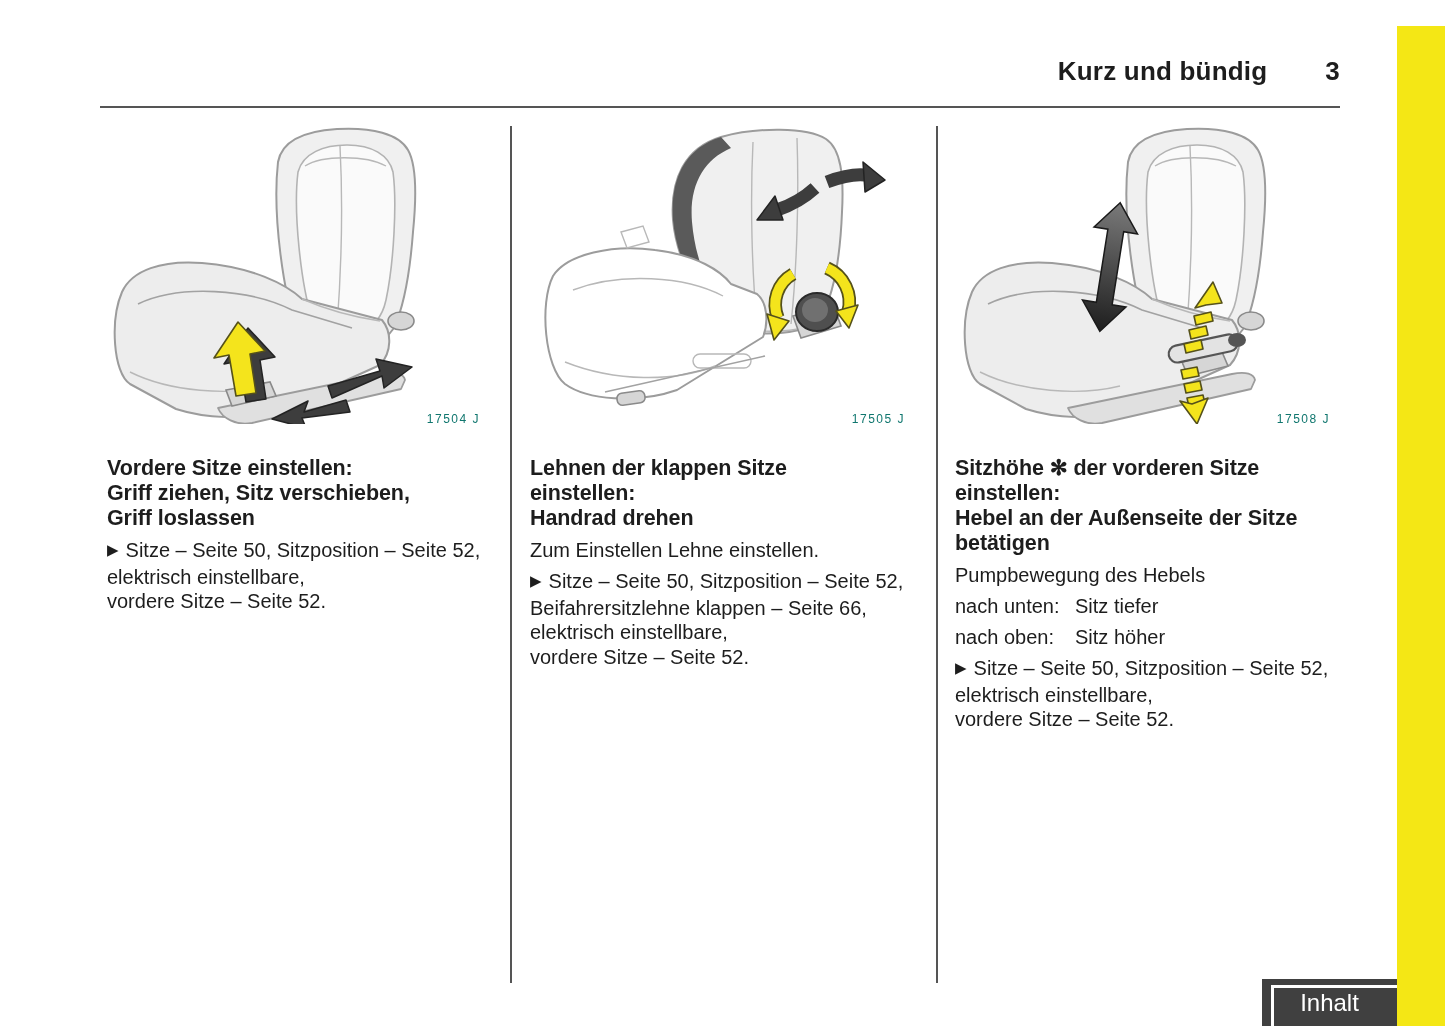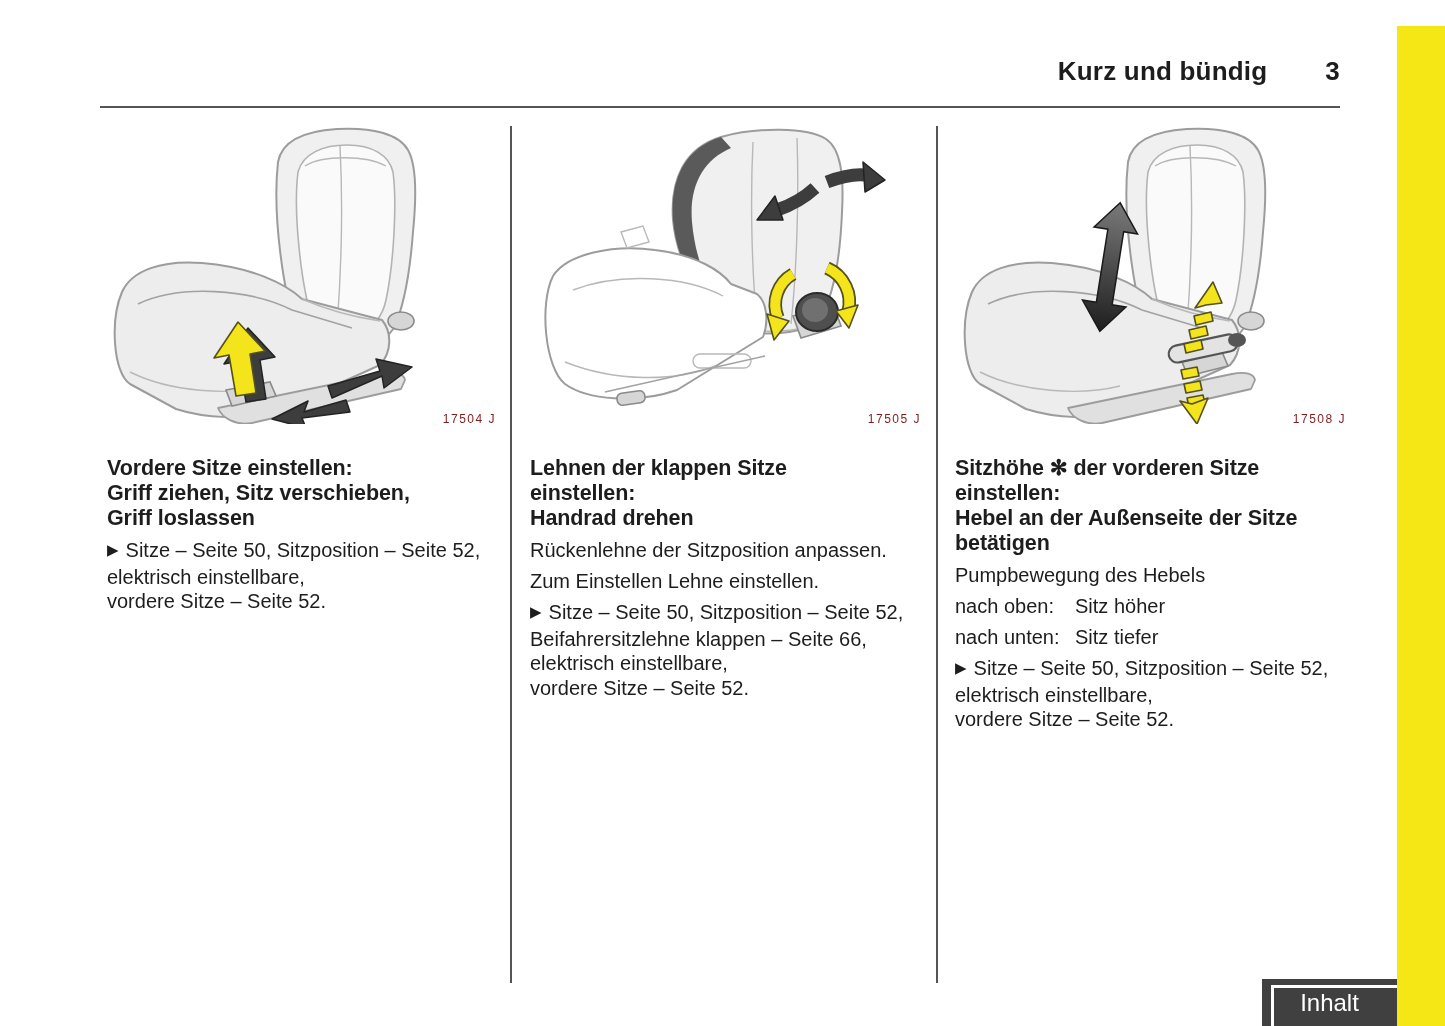--- a/index.html
+++ b/index.html
@@ -19,21 +19,21 @@
   .v-divider{position:absolute;top:100px;height:857px;width:2px;background:#555555;}
   .v-divider.d1{left:510px;}
   .v-divider.d2{left:936px;}
 
   
   .figure{position:absolute;top:98px;width:400px;height:300px;}
   .figure.f1{left:100px;}
   .figure.f2{left:525px;}
   .figure.f3{left:950px;}
   .figure svg{width:100%;height:100%;display:block;}
-  .fig-caption{position:absolute;right:4px;bottom:-2px;font-size:12px;color:#7f1d1d;
+  .fig-caption{position:absolute;right:20px;bottom:-2px;font-size:12px;color:#0f766e;
                letter-spacing:1.5px;}
 
   
   .col{position:absolute;top:430px;font-size:20px;line-height:24.5px;}
   .col.c1{left:107px;width:392px;}
   .col.c2{left:530px;width:396px;}
   .col.c3{left:955px;width:392px;}
   .col h2{font-size:21.5px;line-height:25px;margin:0 0 7px 0;font-weight:bold;letter-spacing:-0.1px;}
   .col p{margin:0 0 6.5px 0;}
   .bullet{font-size:15px;margin-right:7px;position:relative;top:-2px;}
@@ -213,43 +213,42 @@
       <span>vordere Sitze  – Seite 52.</span>
     </p>
   </div>
 
   <div class="col c2">
     <h2>
       <span>Lehnen der klappen Sitze</span><br>
       <span>einstellen:</span><br>
       <span>Handrad drehen</span>
     </h2>
-    <p>Rückenlehne der Sitzposition anpassen.</p>
     <p>Zum Einstellen Lehne einstellen.</p>
     <p class="ref">
       <span class="bullet">▶</span><span>Sitze – Seite 50, Sitzposition – Seite 52,</span><br>
       <span>Beifahrersitzlehne klappen – Seite 66,</span><br>
       <span>elektrisch einstellbare,</span><br>
       <span>vordere Sitze – Seite 52.</span>
     </p>
   </div>
 
   <div class="col c3">
     <h2>
       <span>Sitzhöhe ✻ der vorderen Sitze</span><br>
       <span>einstellen:</span><br>
       <span>Hebel an der Außenseite der Sitze</span><br>
       <span>betätigen</span>
     </h2>
     <p>Pumpbewegung des Hebels</p>
     <p class="kv">
+      <span class="kv-label">nach unten:</span><span>Sitz tiefer</span>
+    </p>
+    <p class="kv">
       <span class="kv-label">nach oben:</span><span>Sitz höher</span>
-    </p>
-    <p class="kv">
-      <span class="kv-label">nach unten:</span><span>Sitz tiefer</span>
     </p>
     <p class="ref">
       <span class="bullet">▶</span><span>Sitze – Seite 50, Sitzposition – Seite 52,</span><br>
       <span>elektrisch einstellbare,</span><br>
       <span>vordere Sitze – Seite 52.</span>
     </p>
   </div>
 
   <div class="inhalt-button">
     <div class="inhalt-frame"></div>

